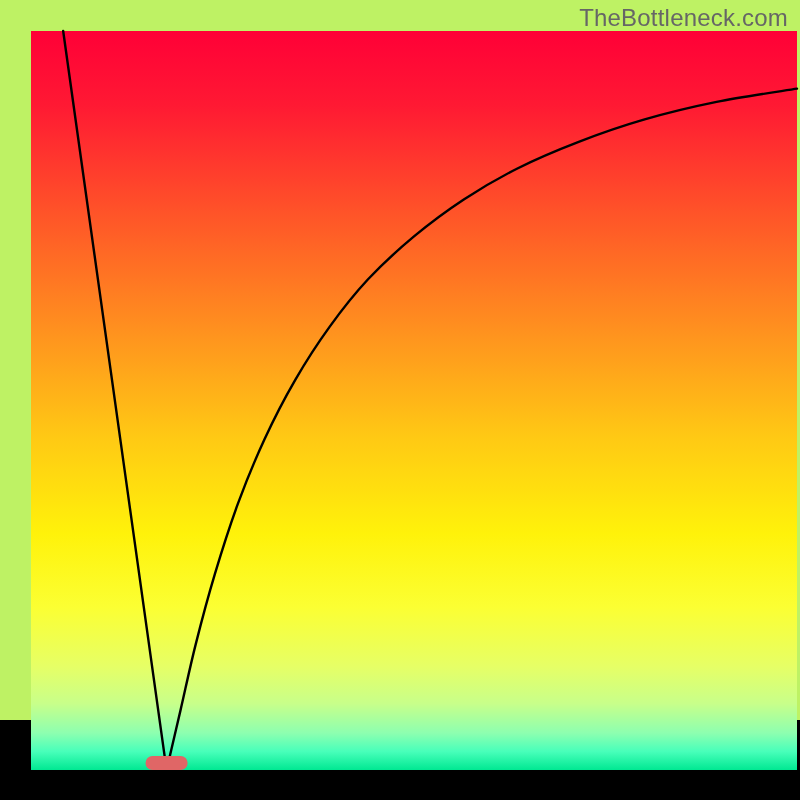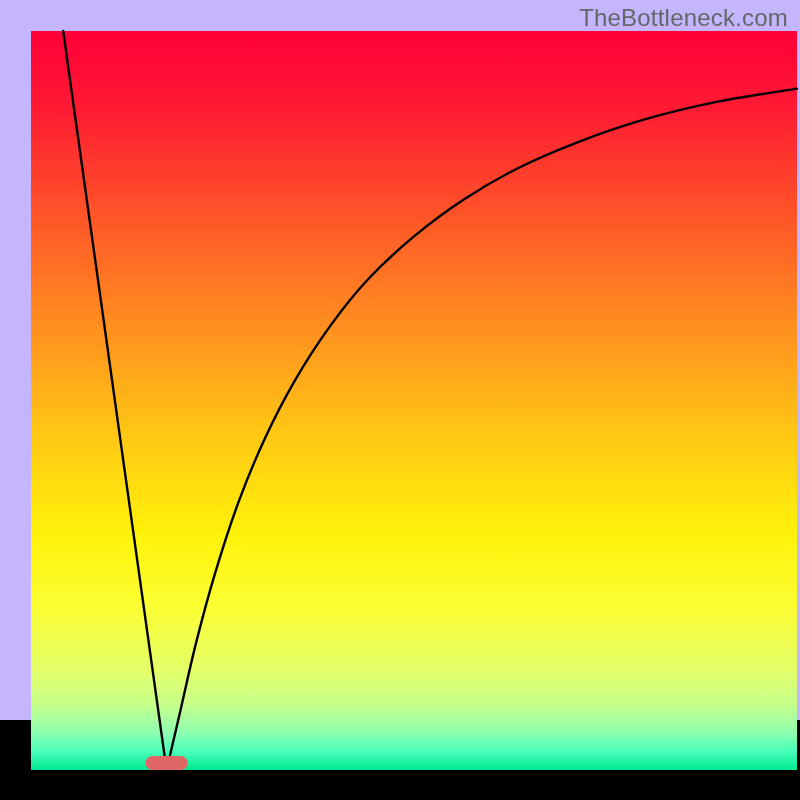--- a/index.html
+++ b/index.html
@@ -7,21 +7,21 @@
     padding: 0;
     width: 800px;
     height: 800px;
     background: #000;
     overflow: hidden;
   }
   .frame {
     position: relative;
     width: 800px;
     height: 720px;
-    background: #c4b5fd;
+    background: #bef264;
   }
   .watermark {
     position: absolute;
     top: 4px;
     right: 12px;
     font-family: Arial, Helvetica, sans-serif;
     font-size: 24px;
     font-weight: 500;
     color: #666666;
     letter-spacing: 0.2px;

